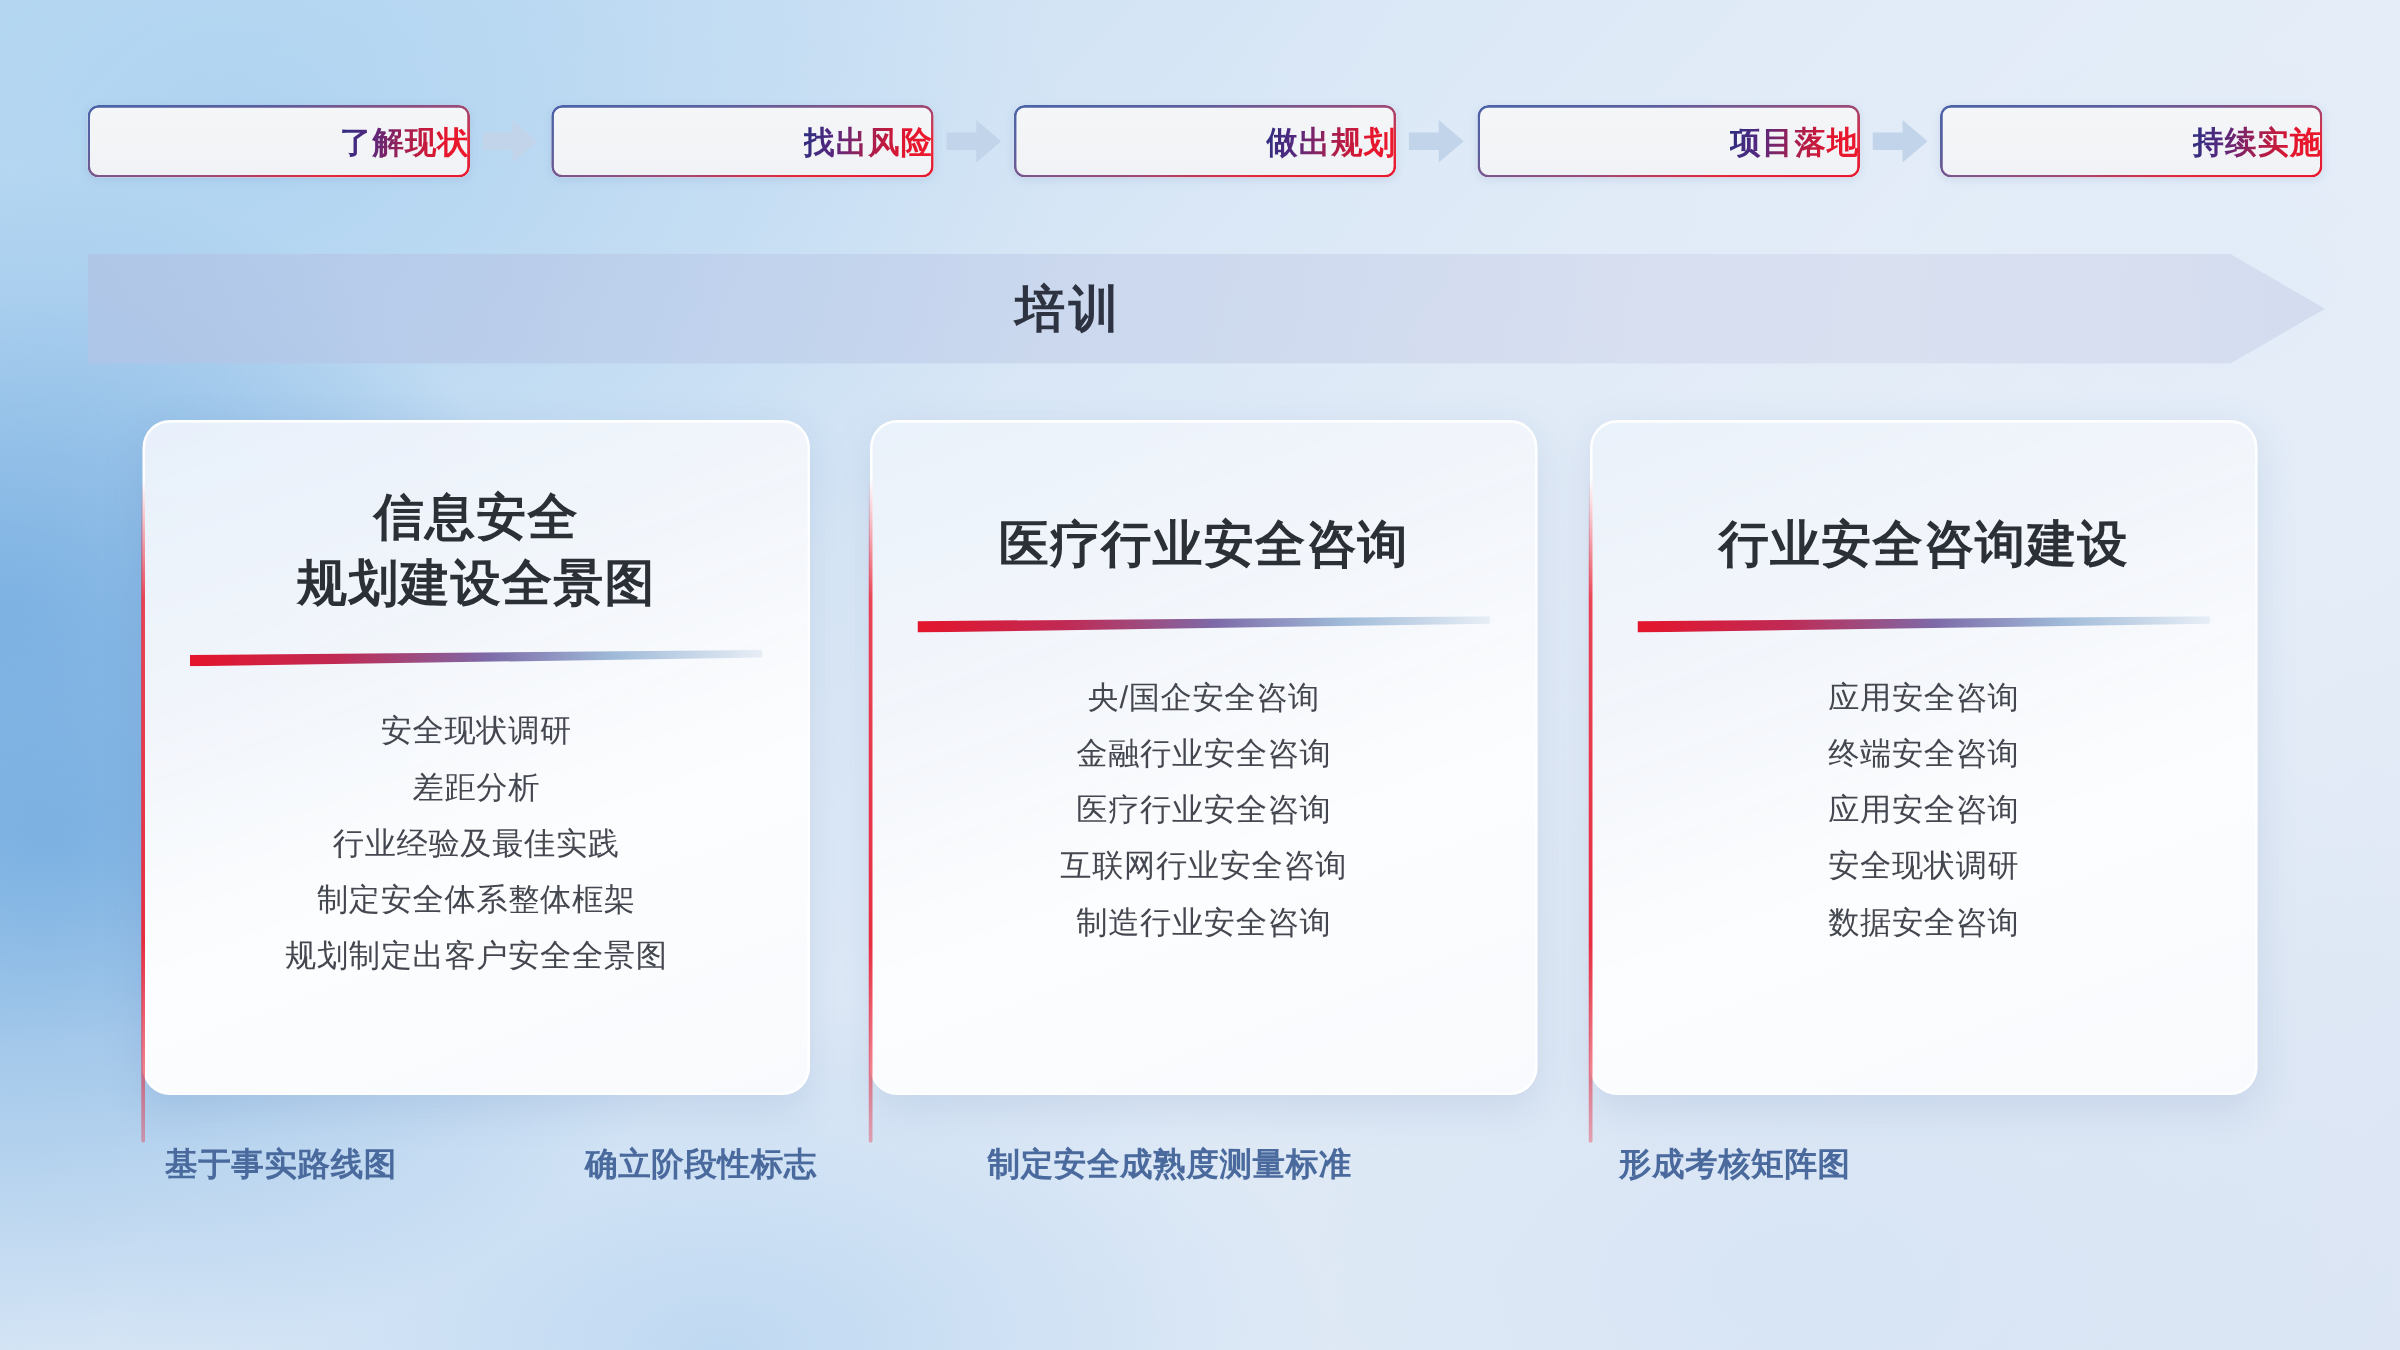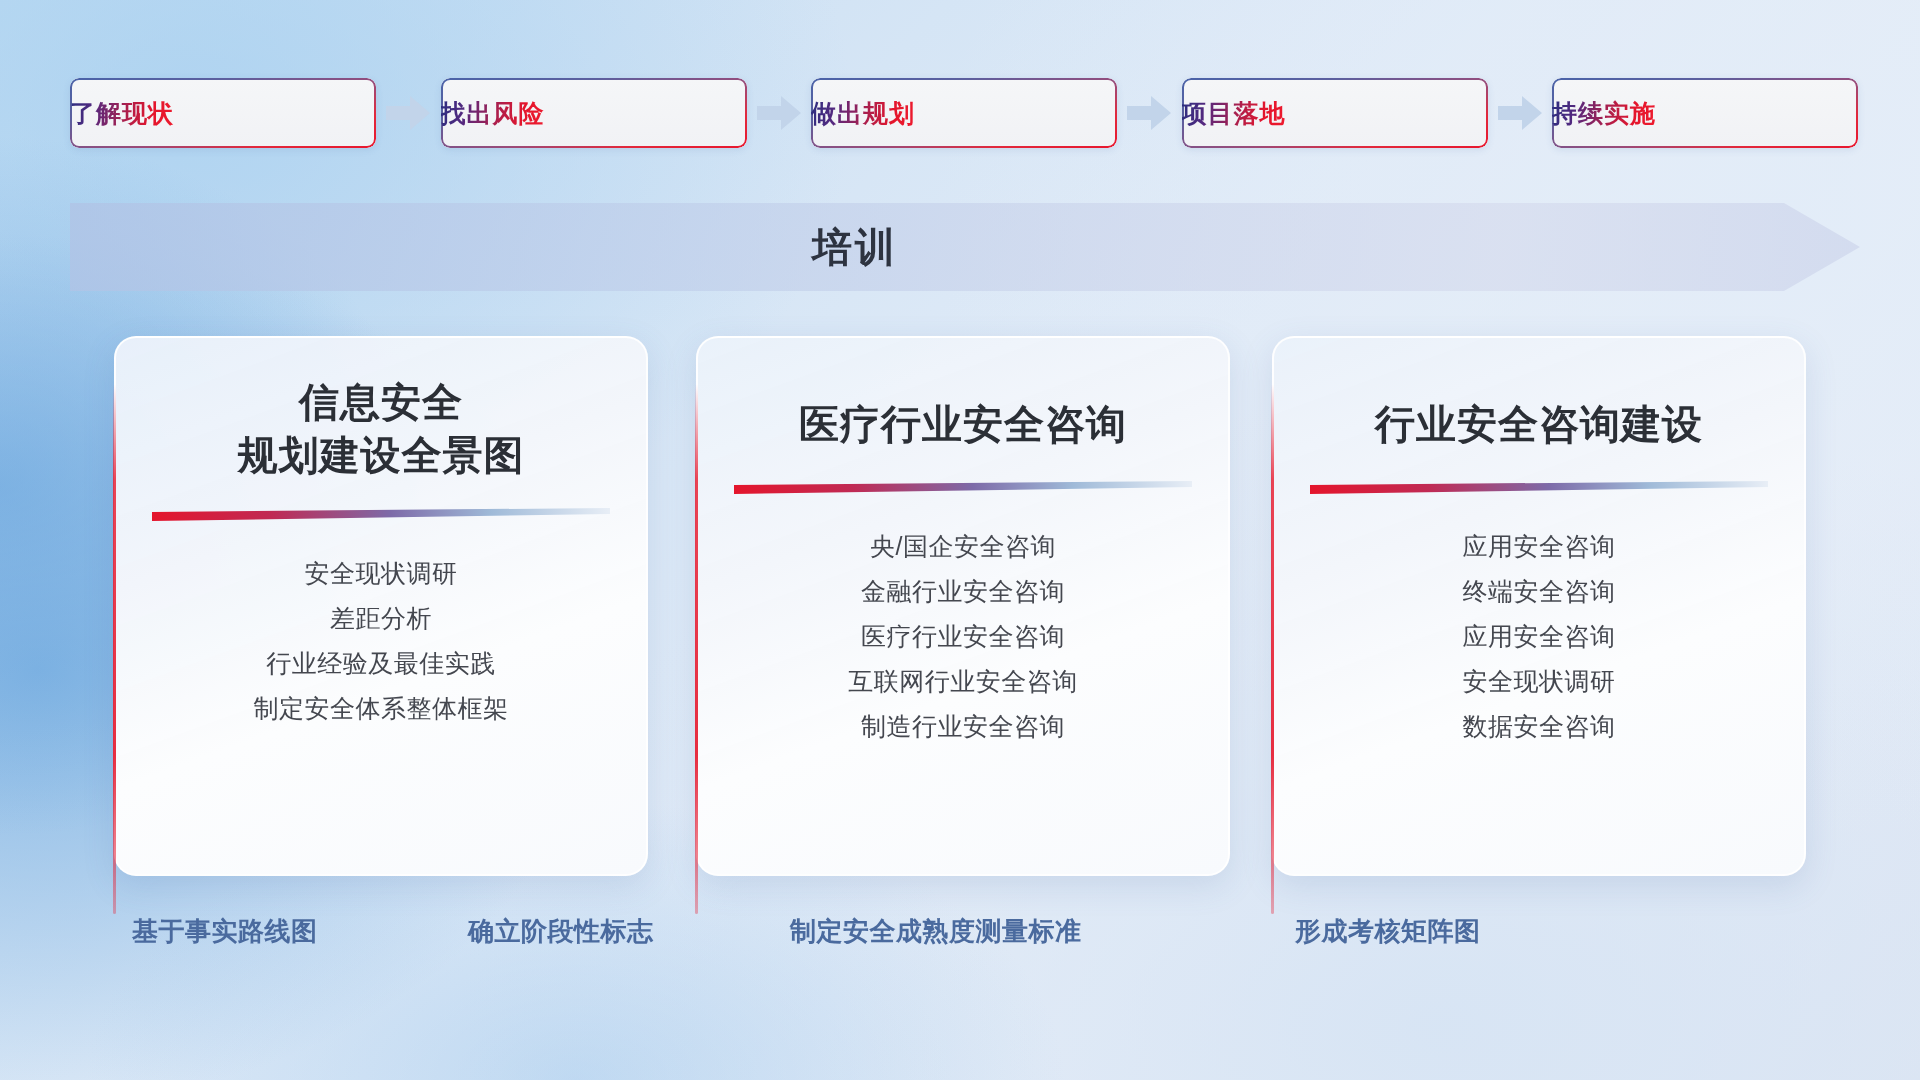--- a/index.html
+++ b/index.html
@@ -40,26 +40,26 @@
     right: 62px;
     height: 70px;
     display: flex;
     align-items: center;
     justify-content: space-between;
     z-index: 3;
   }
   .step-box {
     position: relative;
     width: 306px;
-    height: 70px;
+    height: 58px;
     border-radius: 9px;
     background: linear-gradient(180deg, #f5f6f8 0%, #f1f2f5 100%);
     display: flex;
     align-items: center;
-    justify-content: flex-start;
+    justify-content: flex-end;
     box-shadow: 0 2px 7px rgba(70,110,170,0.13);
   }
   .step-box::before{
     content:"";
     position:absolute; inset:0;
     border-radius: 9px;
     padding: 2px;
     background: linear-gradient(165deg, #4a63a8 0%, #5c5f9e 28%, #9b4a78 58%, #e2283c 78%, #e8172e 100%);
     -webkit-mask: linear-gradient(#000 0 0) content-box, linear-gradient(#000 0 0);
     -webkit-mask-composite: xor;
@@ -145,21 +145,21 @@
     width: 3px;
     border-radius: 2px;
     background: linear-gradient(180deg, rgba(230,35,55,0.0) 0%, rgba(230,35,55,0.85) 18%, rgba(230,35,55,0.95) 70%, rgba(230,35,55,0.35) 100%);
   }
   .card-inner {
     position: relative;
     height: 100%;
     display: flex;
     flex-direction: column;
     align-items: center;
-    padding-top: 38px;
+    padding-top: 50px;
     box-sizing: border-box;
   }
   .card-title {
     font-size: 40px;
     font-weight: 700;
     color: #2b2f36;
     line-height: 1.32;
     text-align: center;
     letter-spacing: 1px;
   }
@@ -283,20 +283,21 @@
               </linearGradient>
             </defs>
             <path d="M0 4 L458 0 L458 6 L0 13 Z" fill="url(#g1)"></path>
           </svg>
         </div>
         <ul class="card-list">
           <li>安全现状调研</li>
           <li>差距分析</li>
           <li>行业经验及最佳实践</li>
           <li>制定安全体系整体框架</li>
+          <li>规划制定出客户安全全景图</li>
         </ul>
       </div>
     </div>
 
     <div class="card" style="left:696px;">
       <div class="card-accent"></div>
       <div class="card-inner">
         <div class="card-title" style="padding-top:22px;">
           <div>医疗行业安全咨询</div>
         </div>

